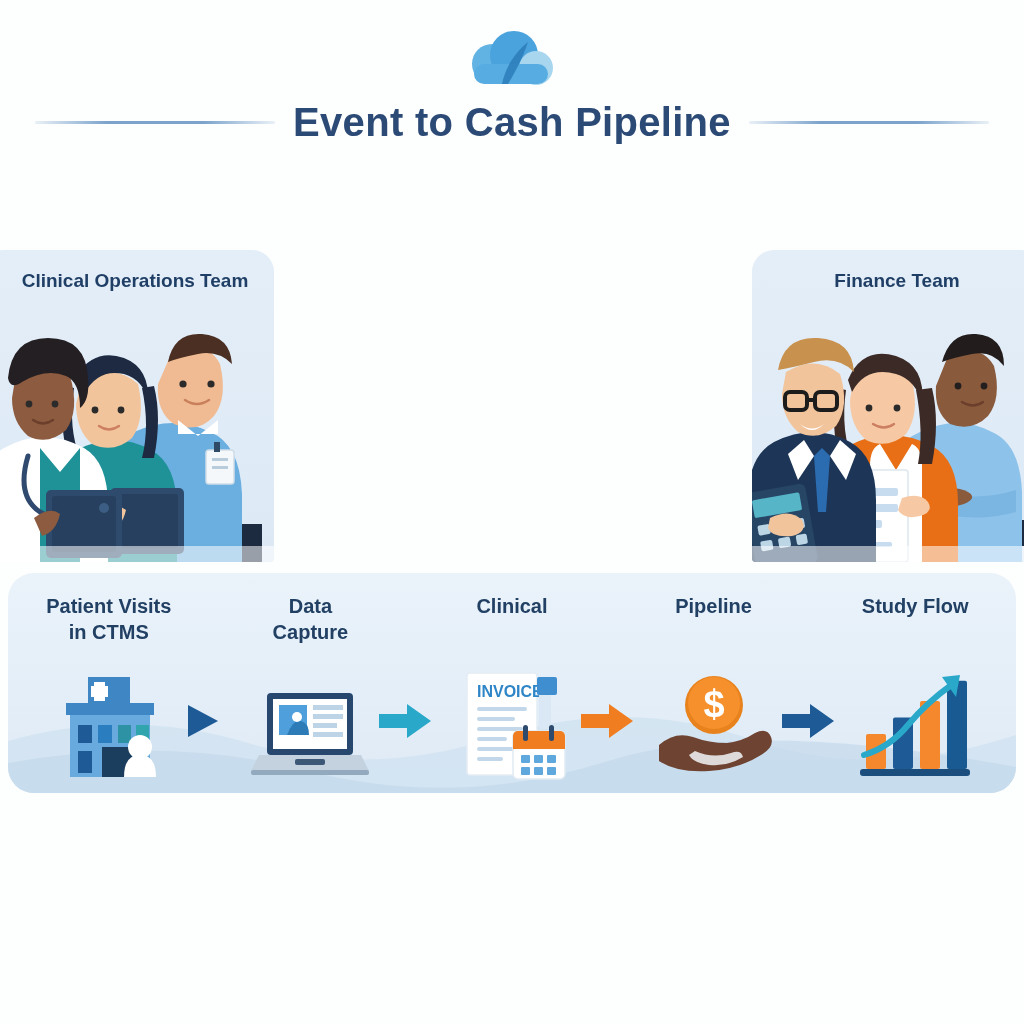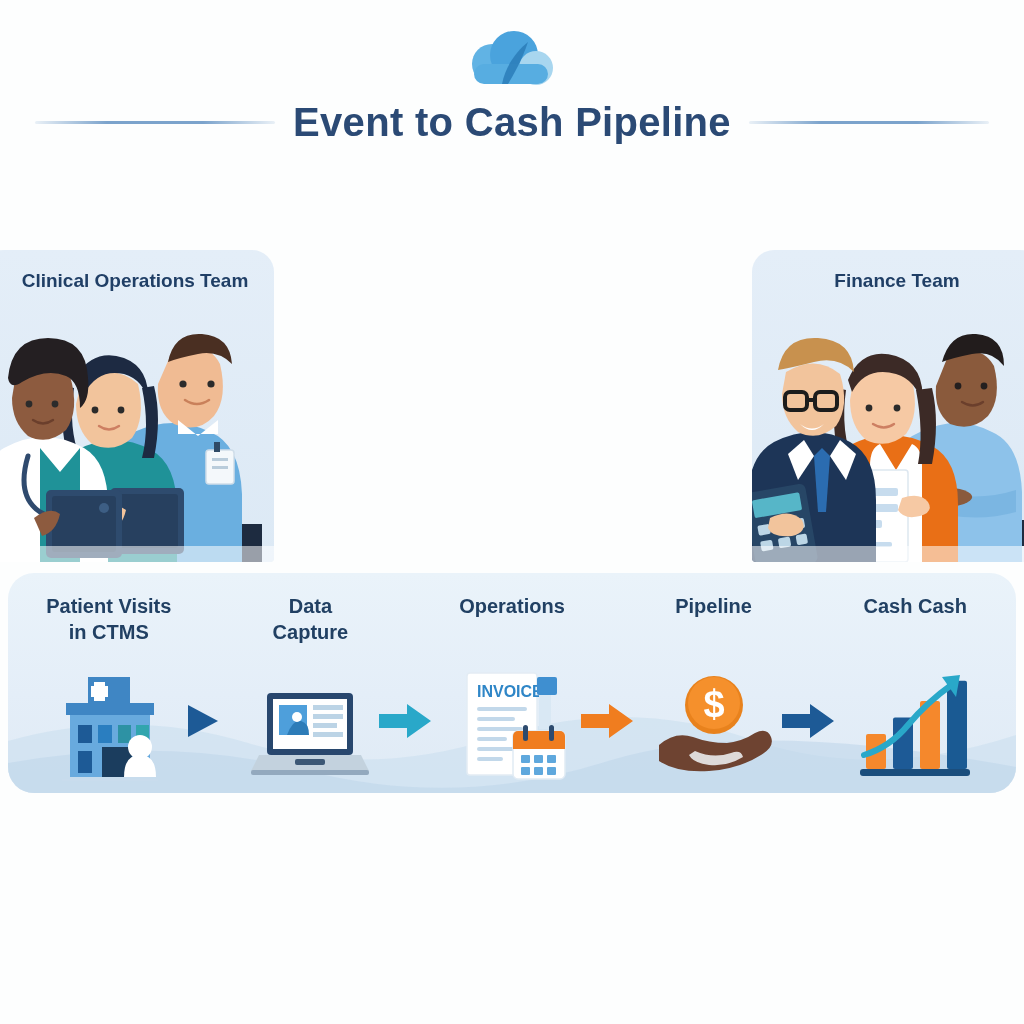--- a/index.html
+++ b/index.html
@@ -384,21 +384,21 @@
             <rect x="0" y="99" width="118" height="5" rx="2" fill="#93a9be"></rect>
           </svg>
         </div>
         <svg class="arrow" viewBox="0 0 56 40">
           <path d="M2 13 L30 13 L30 3 L54 20 L30 37 L30 27 L2 27 Z" fill="#29a8c9"></path>
         </svg>
       </div>
 
 
       <div class="step">
-        <div class="step-label">Operations</div>
+        <div class="step-label">Clinical</div>
         <div class="step-icon">
           <svg width="118" height="110" viewBox="0 0 118 110">
             <rect x="14" y="2" width="70" height="102" rx="3" fill="#ffffff" stroke="#e3ecf4" stroke-width="1.5"></rect>
             <text x="24" y="26" font-family="Liberation Sans, sans-serif" font-size="16" font-weight="bold" fill="#2f86c7">INVOICE</text>
             <g fill="#c2d8ea">
               <rect x="24" y="36" width="50" height="4" rx="2"></rect>
               <rect x="24" y="46" width="38" height="4" rx="2"></rect>
               <rect x="24" y="56" width="46" height="4" rx="2"></rect>
               <rect x="24" y="66" width="30" height="4" rx="2"></rect>
               <rect x="24" y="76" width="42" height="4" rx="2"></rect>
@@ -435,21 +435,21 @@
             <path d="M4 74 q16 -14 34 -8 q16 6 34 6 q16 -2 28 -10 q12 -6 16 4 q4 10 -10 18 q-22 14 -52 16 q-32 2 -50 -10 Z" fill="#6e4331"></path>
             <path d="M40 80 q18 8 36 2 q10 -4 12 4 q-16 10 -34 8 q-16 -2 -20 -10 Z" fill="#f2f5f7" opacity="0.85"></path>
           </svg>
         </div>
         <svg class="arrow" viewBox="0 0 56 40">
           <path d="M2 13 L30 13 L30 3 L54 20 L30 37 L30 27 L2 27 Z" fill="#1d5a96"></path>
         </svg>
       </div>
 
       <div class="step">
-        <div class="step-label">Cash Cash</div>
+        <div class="step-label">Study Flow</div>
         <div class="step-icon">
           <svg width="118" height="110" viewBox="0 0 118 110" id="cashflow-chart">
             <g>
                 <rect x="10" y="63.04" width="20" height="34.96" rx="2" fill="#f5882c"></rect>
                 <rect x="37" y="46.48" width="20" height="51.52" rx="2" fill="#1d5a96"></rect>
                 <rect x="64" y="29.92" width="20" height="68.08" rx="2" fill="#f5882c"></rect>
                 <rect x="91" y="9.680000000000007" width="20" height="88.32" rx="2" fill="#1a5a93"></rect>
               </g>
             <path d="M8 84 q26 -8 44 -30 q18 -22 46 -42" stroke="#29a8c9" stroke-width="6" fill="none" stroke-linecap="round"></path>
             <path d="M86 6 L104 4 L100 26 Z" fill="#29a8c9"></path>

